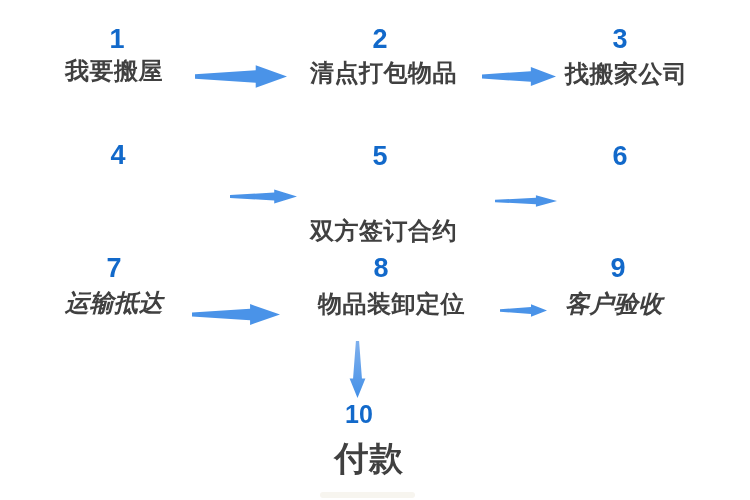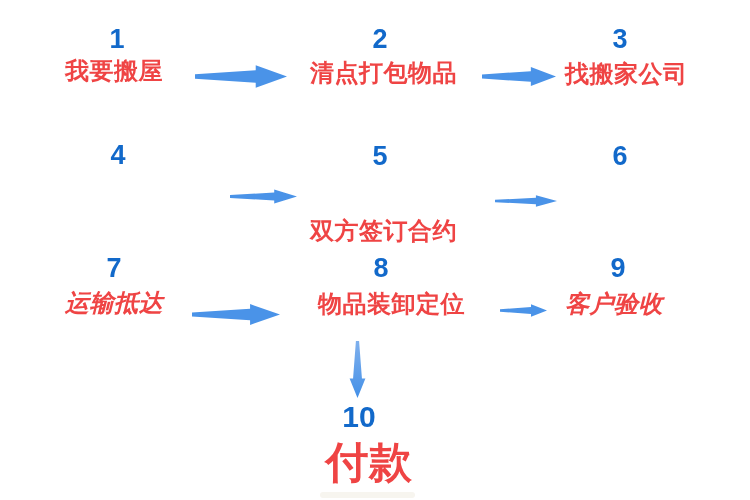--- a/index.html
+++ b/index.html
@@ -18,34 +18,34 @@
   .num {
     position: absolute;
     transform: translateX(-50%);
     color: #1269CA;
     font-size: 27px;
     font-weight: 700;
     line-height: 1;
     white-space: nowrap;
   }
   .num.big {
-    font-size: 30px;
+    font-size: 25px;
   }
   .label {
     position: absolute;
-    color: #ef4444;
+    color: #404040;
     font-size: 24px;
     font-weight: 700;
     line-height: 1;
     white-space: nowrap;
     letter-spacing: 0.5px;
   }
   .label.pay {
     transform: translateX(-50%);
-    font-size: 43px;
+    font-size: 34px;
   }
   .arrow {
     position: absolute;
     display: block;
   }
   .artifact {
     position: absolute;
     left: 320px;
     top: 492px;
     width: 95px;

